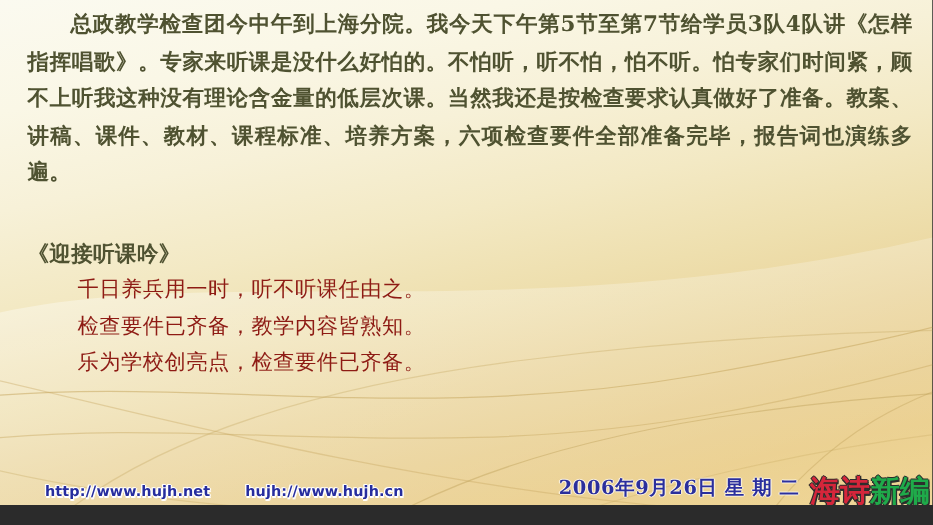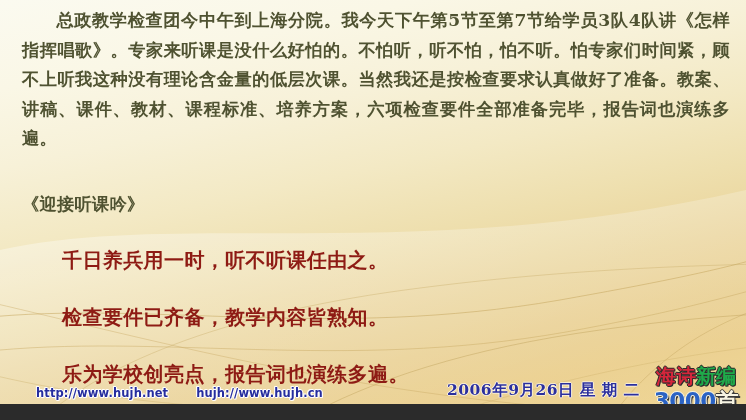--- a/index.html
+++ b/index.html
@@ -66,27 +66,26 @@
   #poem-title {
     color: #4f5231;
     font-size: 17.2px;
     line-height: 28px;
     font-weight: 600;
     letter-spacing: 0.3px;
   }
 
   .poem-line {
     color: #8e1b14;
-    font-size: 20px;
+    font-size: 17px;
     line-height: 29px;
-    font-weight: 700;
+    font-weight: 400;
     letter-spacing: 0.4px;
     padding-left: 40px;
     white-space: nowrap;
-    margin-top: 28px;
   }
 
   
   #footer-urls {
     position: absolute;
     left: 36px;
     top: 386px;
     display: flex;
     gap: 28px;
     align-items: center;
@@ -130,25 +129,26 @@
   #logo {
     position: absolute;
     left: 648px;
     top: 366px;
     width: 96px;
     text-align: center;
     font-family: "DejaVu Serif", "Liberation Serif", serif;
   }
 
   #logo-line1 {
-    font-size: 20px;
+    font-size: 24px;
     font-weight: 700;
     line-height: 21px;
     letter-spacing: 0px;
     white-space: nowrap;
+    margin-top: 16px;
   }
 
   #logo-line1 .seg-a {
     color: #d5263b;
     text-shadow:
        1px  0   0 #2d2d2d,
       -1px  0   0 #2d2d2d,
        0    1px 0 #2d2d2d,
        0   -1px 0 #2d2d2d,
        1px  1px 0 #2d2d2d;
@@ -219,21 +219,21 @@
     <path d="M -20 372 C 60 392, 150 404, 260 410" fill="none" stroke="#c7a861" stroke-opacity="0.35" stroke-width="1"></path>
     <path d="M 430 420 C 520 390, 640 360, 760 346" fill="none" stroke="#c7a861" stroke-opacity="0.30" stroke-width="1"></path>
   </svg>
 
   <div id="prose">总政教学检查团今中午到上海分院。我今天下午第5节至第7节给学员3队4队讲《怎样指挥唱歌》。专家来听课是没什么好怕的。不怕听，听不怕，怕不听。怕专家们时间紧，顾不上听我这种没有理论含金量的低层次课。当然我还是按检查要求认真做好了准备。教案、讲稿、课件、教材、课程标准、培养方案，六项检查要件全部准备完毕，报告词也演练多遍。</div>
 
   <div id="poem">
     <div id="poem-title">《迎接听课吟》</div>
     <div class="poem-line">千日养兵用一时，听不听课任由之。</div>
     <div class="poem-line">检查要件已齐备，教学内容皆熟知。</div>
-    <div class="poem-line">乐为学校创亮点，报告词也演练多遍。</div>
+    <div class="poem-line">乐为学校创亮点，检查要件已齐备。</div>
   </div>
 
   <div id="footer-urls">
     <a class="url" href="#">http://www.hujh.net</a>
     <a class="url" href="#">hujh://www.hujh.cn</a>
   </div>
 
   <div id="footer-date">2006年9月26日  星 期 二</div>
 
   <div id="logo">

